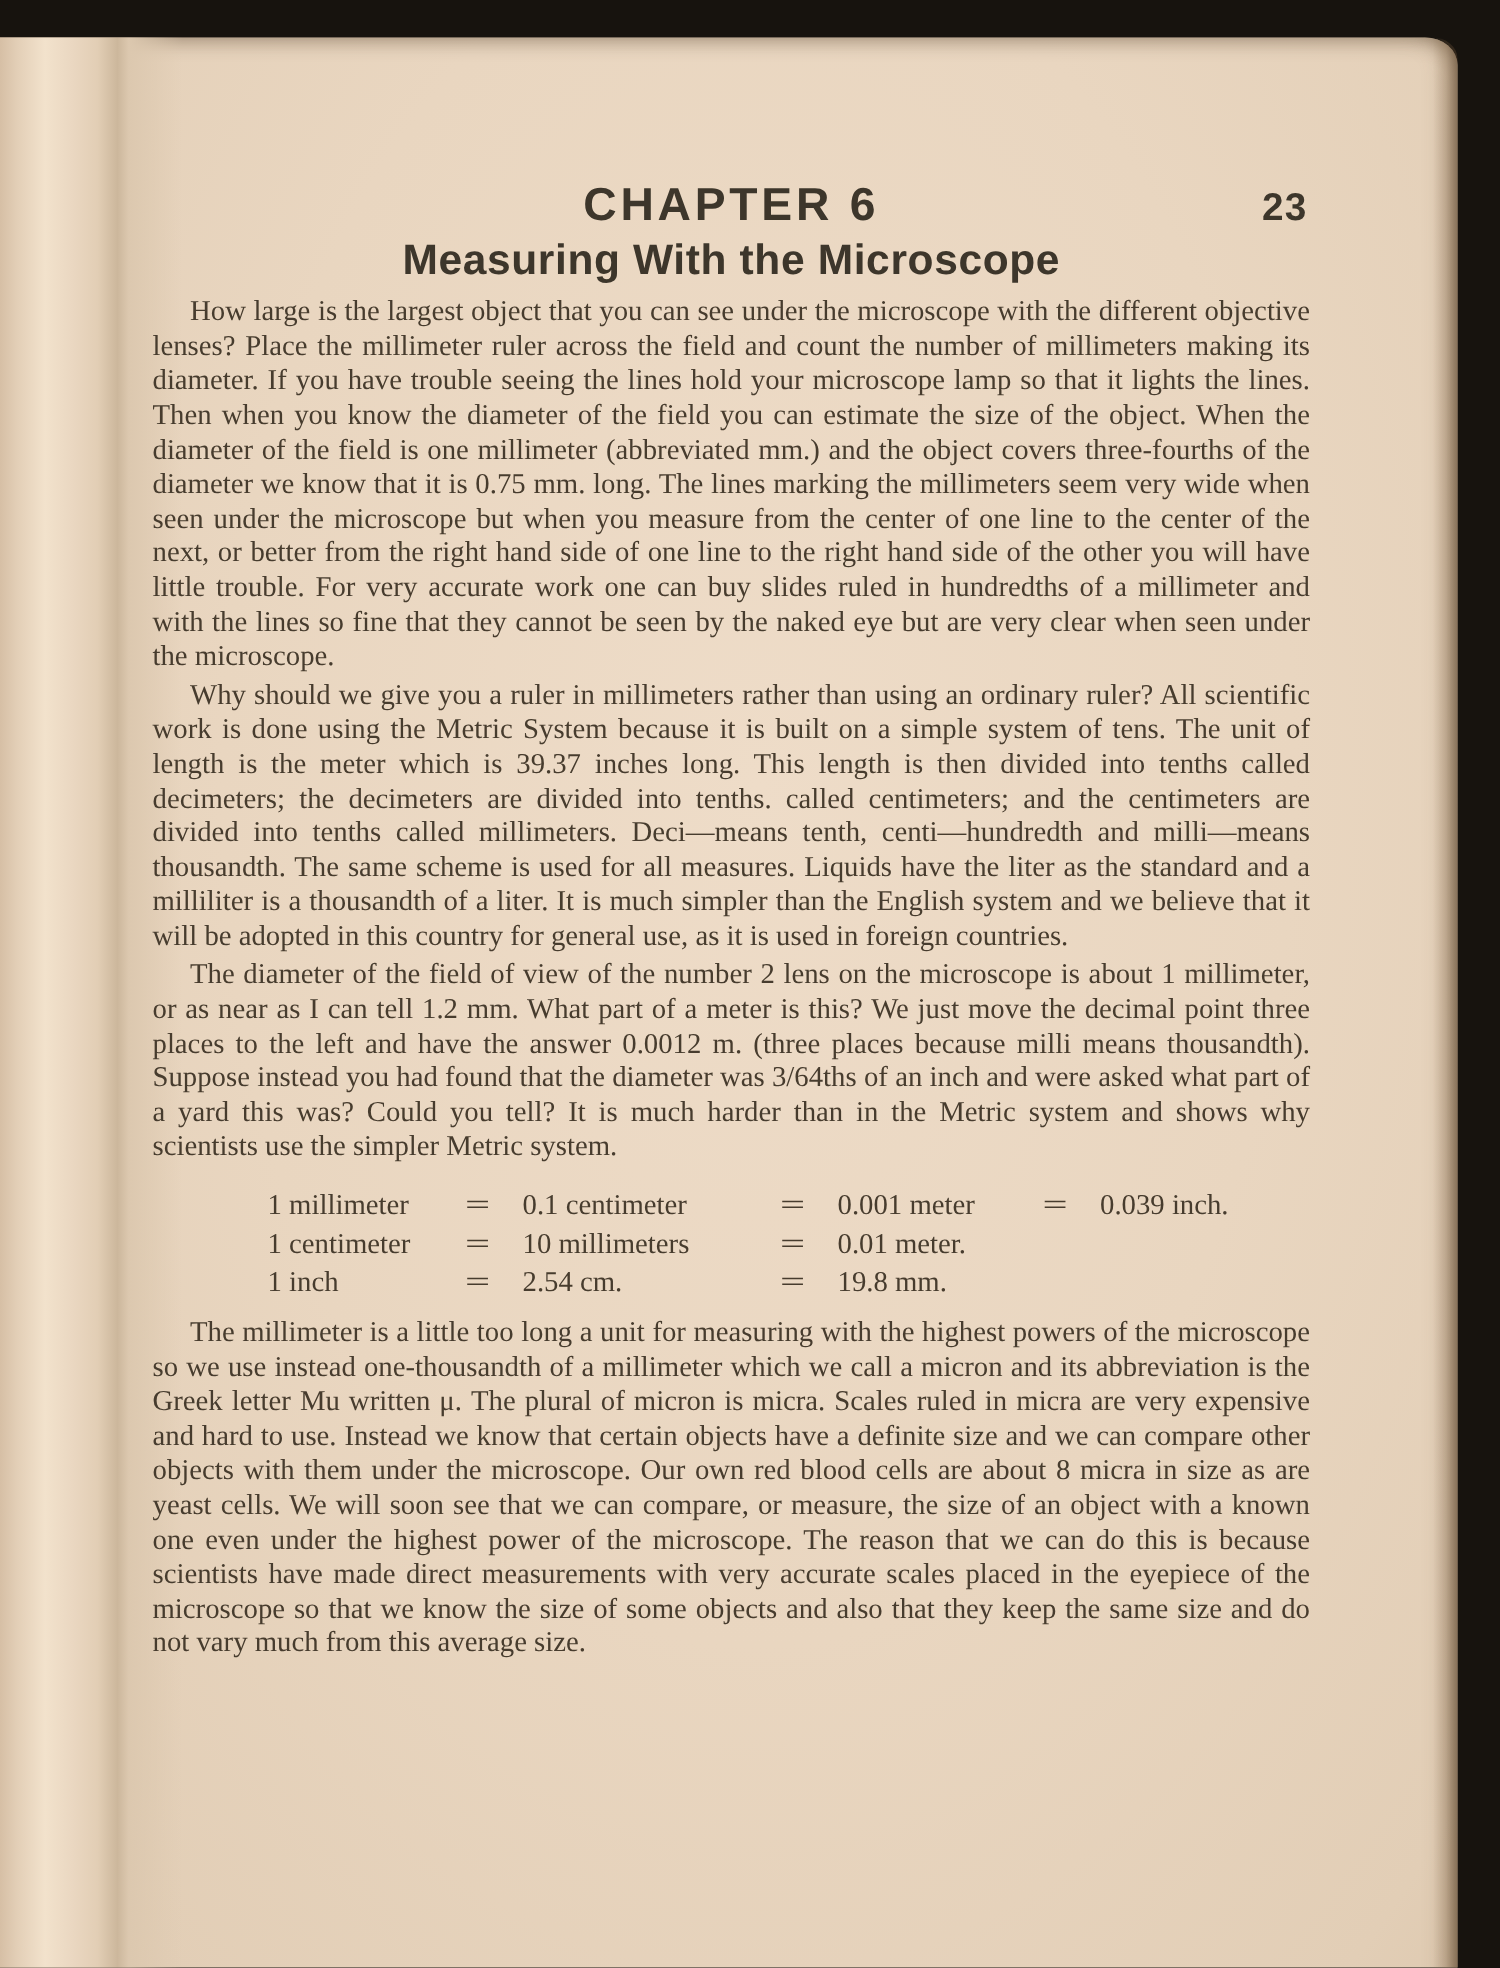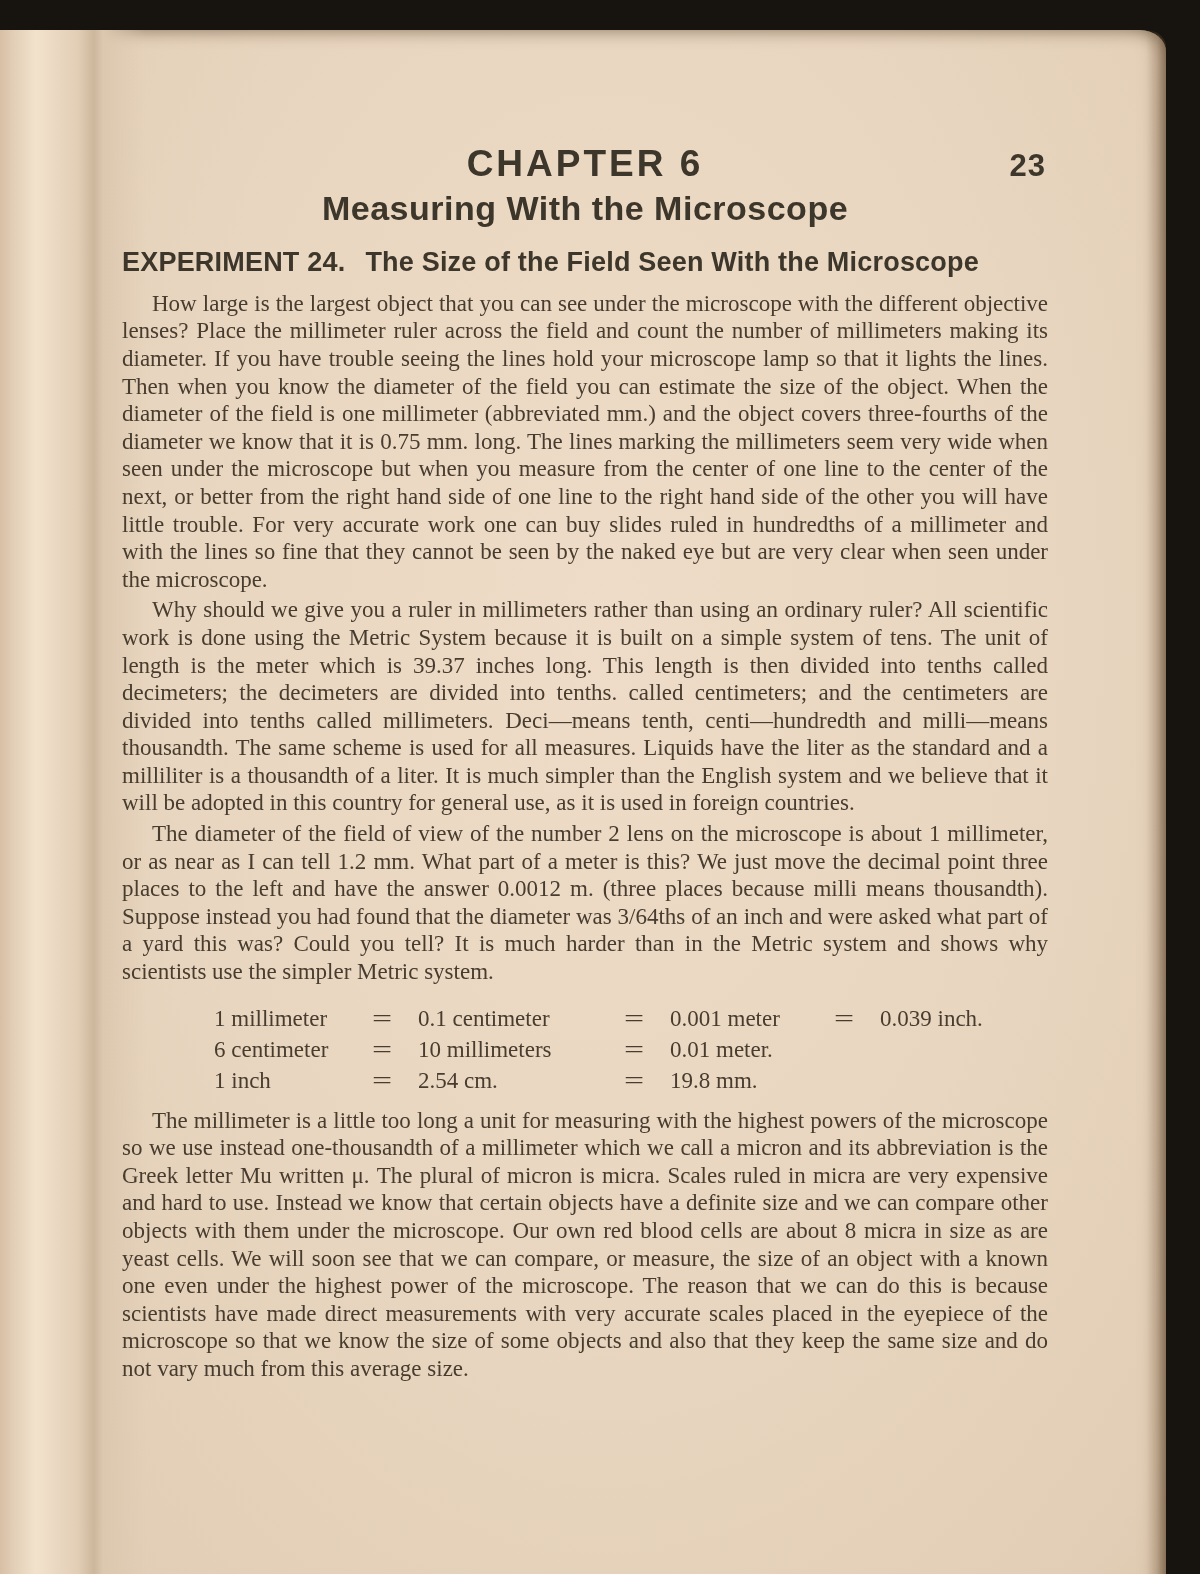--- a/index.html
+++ b/index.html
@@ -114,40 +114,37 @@
 
   <div class="content">
 
     <div class="chapter-row">
       <h1>CHAPTER 6</h1>
       <span class="pagenum">23</span>
     </div>
 
     <h2 class="chapter-title">Measuring With the Microscope</h2>
 
-    <h3 class="experiment">
-      <span class="exp-label">EXPERIMENT 24.</span><span>The Size of the Field Seen With the Microscope</span>
-    </h3>
 
     <p class="first">How large is the largest object that you can see under the microscope with the different objective lenses? Place the millimeter ruler across the field and count the number of millimeters making its diameter. If you have trouble seeing the lines hold your microscope lamp so that it lights the lines. Then when you know the diameter of the field you can estimate the size of the object. When the diameter of the field is one millimeter (abbreviated mm.) and the object covers three-fourths of the diameter we know that it is 0.75 mm. long. The lines marking the millimeters seem very wide when seen under the microscope but when you measure from the center of one line to the center of the next, or better from the right hand side of one line to the right hand side of the other you will have little trouble. For very accurate work one can buy slides ruled in hundredths of a millimeter and with the lines so fine that they cannot be seen by the naked eye but are very clear when seen under the microscope.</p>
     <p>Why should we give you a ruler in millimeters rather than using an ordinary ruler? All scientific work is done using the Metric System because it is built on a simple system of tens. The unit of length is the meter which is 39.37 inches long. This length is then divided into tenths called decimeters; the decimeters are divided into tenths. called centimeters; and the centimeters are divided into tenths called millimeters. Deci—means tenth, centi—hundredth and milli—means thousandth. The same scheme is used for all measures. Liquids have the liter as the standard and a milliliter is a thousandth of a liter. It is much simpler than the English system and we believe that it will be adopted in this country for general use, as it is used in foreign countries.</p>
     <p>The diameter of the field of view of the number 2 lens on the microscope is about 1 millimeter, or as near as I can tell 1.2 mm. What part of a meter is this? We just move the decimal point three places to the left and have the answer 0.0012 m. (three places because milli means thousandth). Suppose instead you had found that the diameter was 3/64ths of an inch and were asked what part of a yard this was? Could you tell? It is much harder than in the Metric system and shows why scientists use the simpler Metric system.</p>
 
     <div class="eq">
       <div class="eq-row">
         <span>1 millimeter</span>
         <span class="eq-sign">=</span>
         <span>0.1 centimeter</span>
         <span class="eq-sign">=</span>
         <span>0.001 meter</span>
         <span class="eq-sign">=</span>
         <span>0.039 inch.</span>
       </div>
       <div class="eq-row">
-        <span>6 centimeter</span>
+        <span>1 centimeter</span>
         <span class="eq-sign">=</span>
         <span>10 millimeters</span>
         <span class="eq-sign">=</span>
         <span>0.01 meter.</span>
         <span class="eq-sign"></span>
         <span></span>
       </div>
       <div class="eq-row">
         <span>1 inch</span>
         <span class="eq-sign">=</span>

